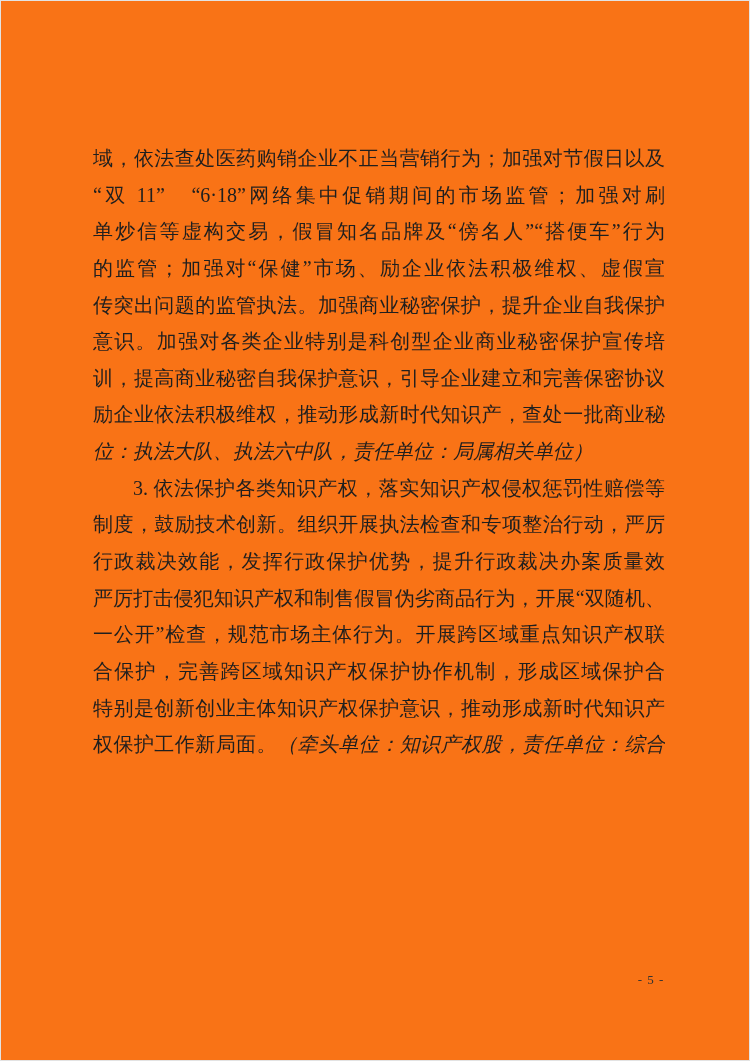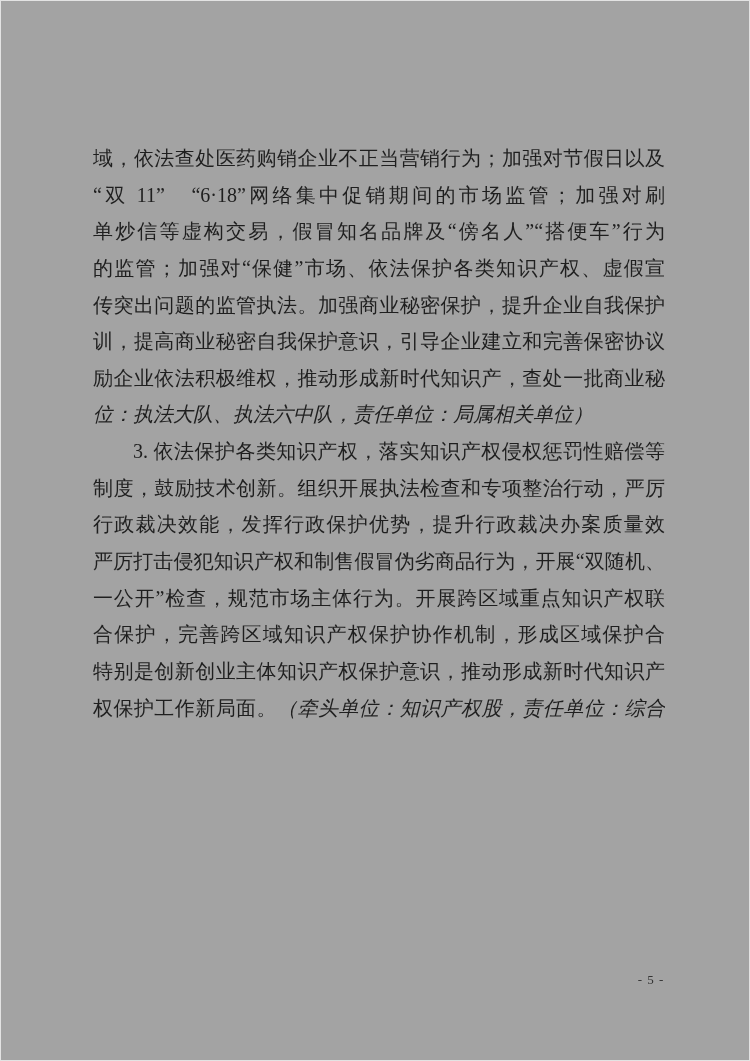--- a/index.html
+++ b/index.html
@@ -1,20 +1,20 @@
 <!DOCTYPE html>
 <html><head>
 <meta charset="utf-8">
 <style>
   html, body { margin: 0; padding: 0; background: #ffffff; }
   .page {
     position: relative;
     width: 750px;
     height: 1061px;
-    background: #a3a3a3;
+    background: #f97316;
     border: 1px solid #e3e3e3;
     box-sizing: border-box;
     overflow: hidden;
     font-family: "Liberation Serif", "DejaVu Serif", serif;
     color: #1f1f1f;
   }
   .content {
     position: absolute;
     left: 92px;
     top: 139px;
@@ -50,22 +50,23 @@
 </style>
 </head>
 <body>
 
 <div class="page">
   <div class="content">
 
     <div class="line"><span>域，依法查处医药购销企业不正当营销行为；加强对节假日以及</span></div>
     <div class="line"><span>“双 11”　“6·18”网络集中促销期间的市场监管；加强对刷</span></div>
     <div class="line"><span>单炒信等虚构交易，假冒知名品牌及“傍名人”“搭便车”行为</span></div>
-    <div class="line"><span>的监管；加强对“保健”市场、依法保护各类知识产权、虚假宣</span></div>
+    <div class="line"><span>的监管；加强对“保健”市场、励企业依法积极维权、虚假宣</span></div>
     <div class="line"><span>传突出问题的监管执法。加强商业秘密保护，提升企业自我保护</span></div>
+    <div class="line"><span>意识。加强对各类企业特别是科创型企业商业秘密保护宣传培</span></div>
     <div class="line"><span>训，提高商业秘密自我保护意识，引导企业建立和完善保密协议</span></div>
     <div class="line"><span>励企业依法积极维权，推动形成新时代知识产，查处一批商业秘</span></div>
     <div class="line para-end"><span class="seg-kaiti">位：执法大队、执法六中队，责任单位：局属相关单位）</span></div>
     <div class="line indent"><span class="seg-bold">3. 依法保护各类知识产权，落实知识产权侵权惩罚性赔偿等</span></div>
     <div class="line"><span class="seg-bold">制度，鼓励技术创新。</span><span>组织开展执法检查和专项整治行动，严厉</span></div>
     <div class="line"><span>行政裁决效能，发挥行政保护优势，提升行政裁决办案质量效率。</span></div>
     <div class="line"><span>严厉打击侵犯知识产权和制售假冒伪劣商品行为，开展“双随机、</span></div>
     <div class="line"><span>一公开”检查，规范市场主体行为。开展跨区域重点知识产权联</span></div>
     <div class="line"><span>合保护，完善跨区域知识产权保护协作机制，形成区域保护合力，</span></div>
     <div class="line"><span>特别是创新创业主体知识产权保护意识，推动形成新时代知识产</span></div>

